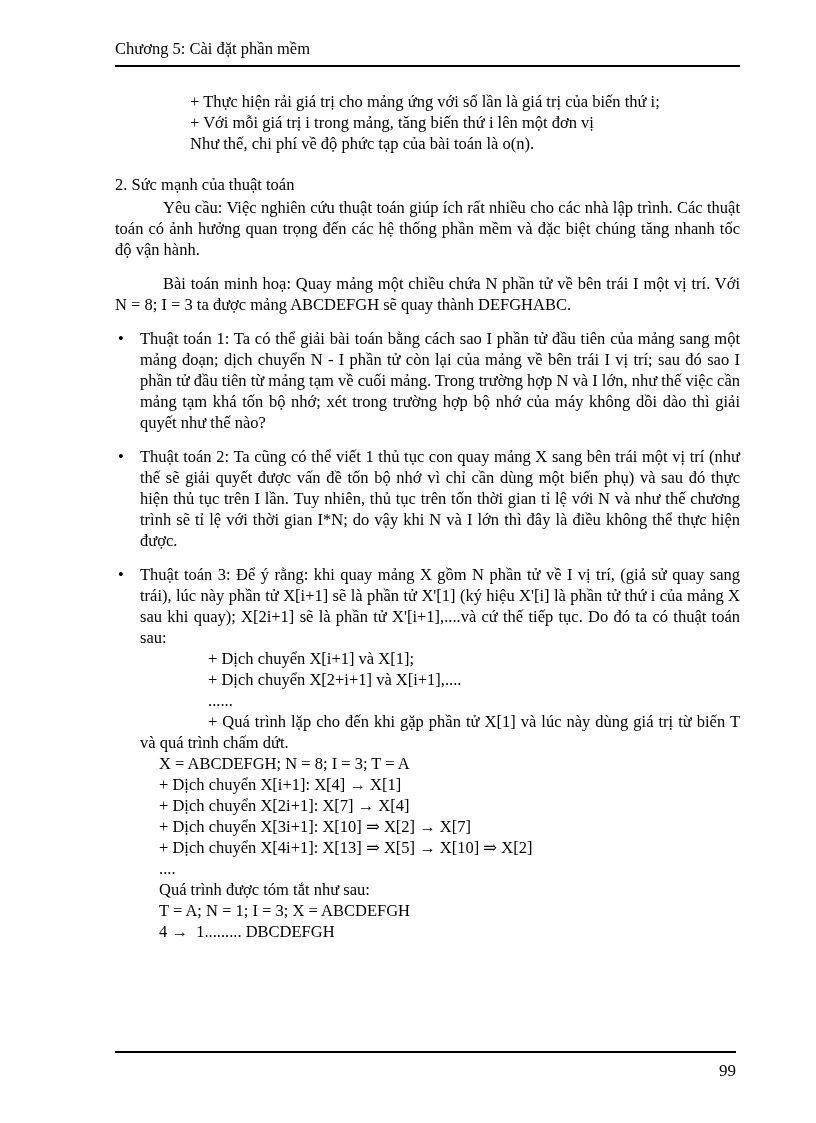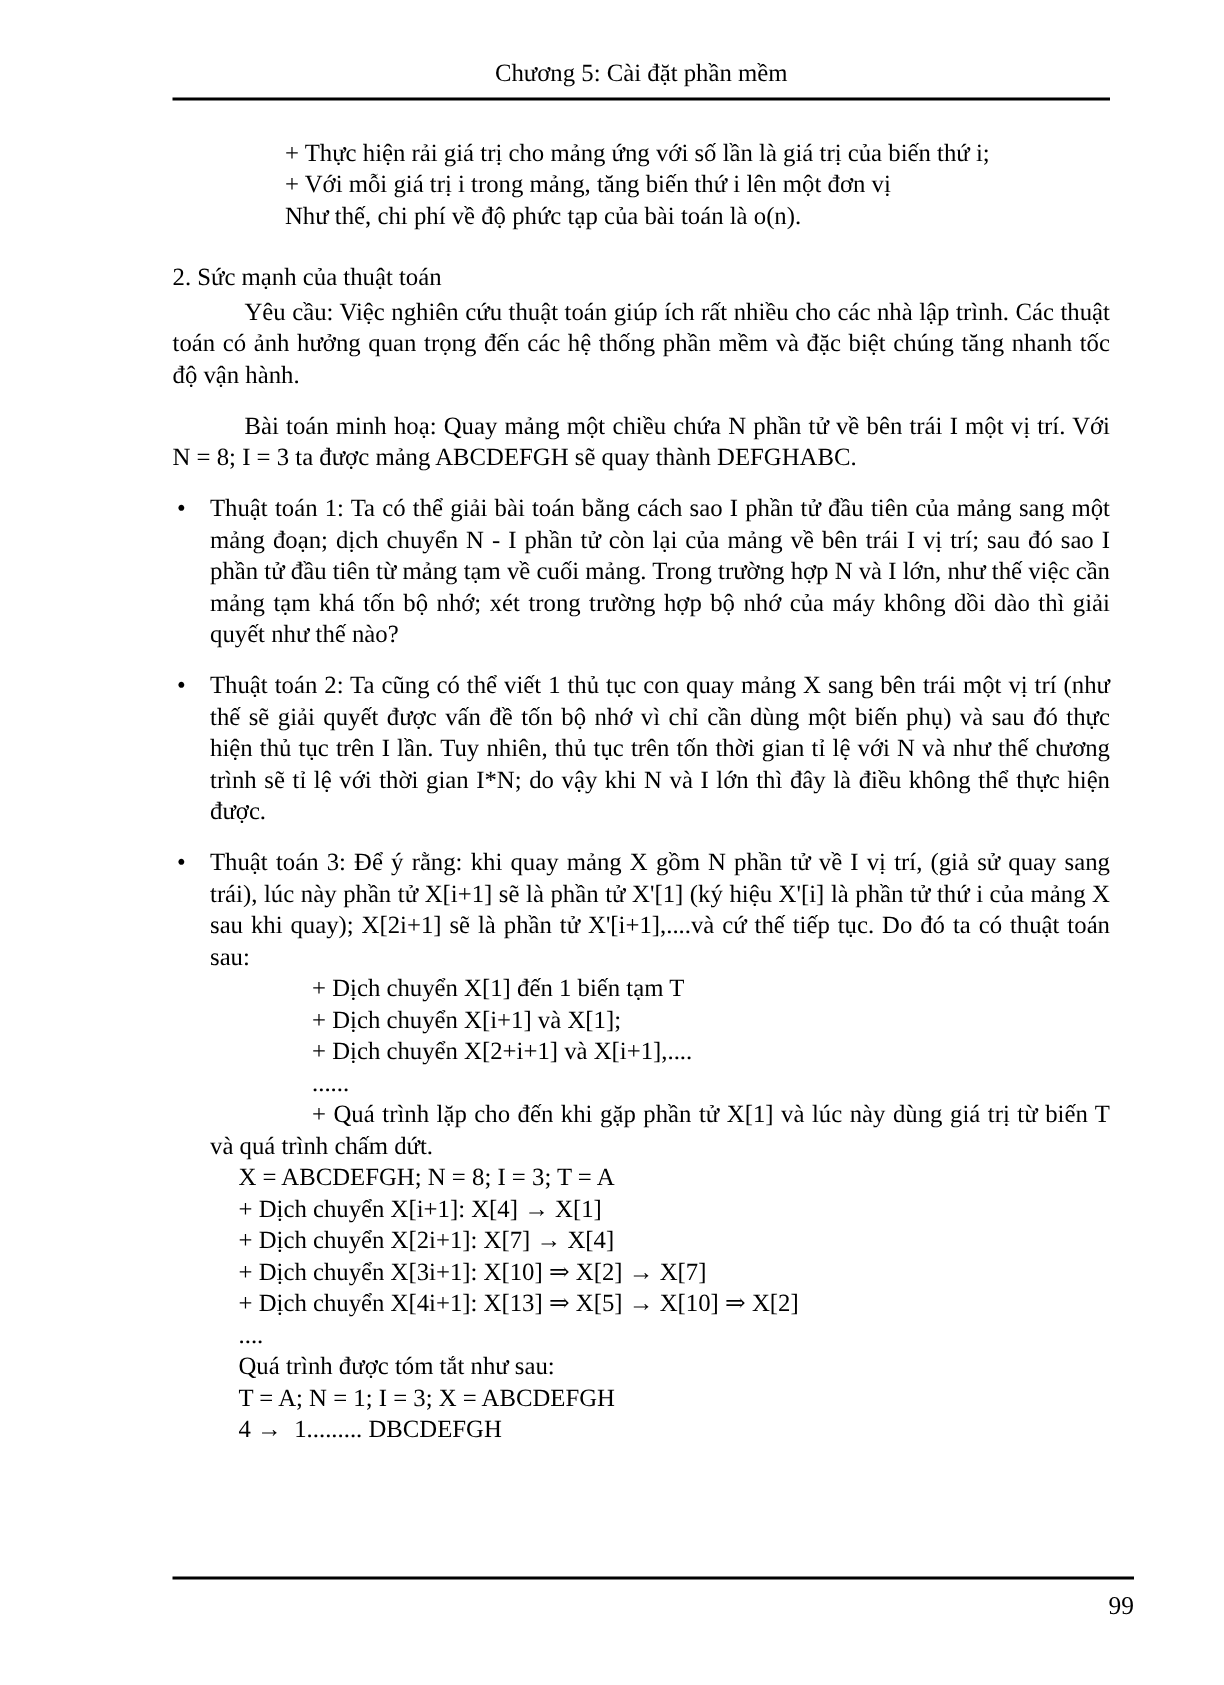--- a/index.html
+++ b/index.html
@@ -19,21 +19,21 @@
     box-sizing: border-box;
     overflow: hidden;
   }
   .content {
     position: absolute;
     left: 115px;
     right: 76px;
     top: 38px;
   }
   .header-text {
-    text-align: center;
+    text-align: left;
     margin-bottom: 6px;
   }
   .rule {
     border: none;
     border-top: 2px solid #000000;
     height: 0;
     margin: 0;
   }
   .body-area {
     margin-top: 24px;
@@ -77,21 +77,21 @@
   .example-intro {
     margin: 0 0 0 10px;
   }
   .example-lines {
     margin-left: 44px;
   }
   .example-lines div { white-space: pre-wrap; }
   .footer {
     position: absolute;
     left: 115px;
-    right: 60px;
+    right: 80px;
     top: 1051px;
   }
   .page-number {
     text-align: right;
     margin-top: 7px;
     font-size: 17px;
   }
 </style>
 </head>
 <body>
@@ -125,21 +125,20 @@
         <span class="bullet-marker">•</span>
         <div class="bullet-text">Thuật toán 2: Ta cũng có thể viết 1 thủ tục con quay mảng X sang bên trái một vị trí (như thế sẽ giải quyết được vấn đề tốn bộ nhớ vì chỉ cần dùng một biến phụ) và sau đó thực hiện thủ tục trên I lần. Tuy nhiên, thủ tục trên tốn thời gian tỉ lệ với N và như thế chương trình sẽ tỉ lệ với thời gian I*N; do vậy khi N và I lớn thì đây là điều không thể thực hiện được.</div>
       </div>
 
       <div class="bullet tight">
         <span class="bullet-marker">•</span>
         <div class="bullet-text">Thuật toán 3: Để ý rằng: khi quay mảng X gồm N phần tử về I vị trí, (giả sử quay sang trái), lúc này phần tử X[i+1] sẽ là phần tử X'[1] (ký hiệu X'[i] là phần tử thứ i của mảng X sau khi quay); X[2i+1] sẽ là phần tử X'[i+1],....và cứ thế tiếp tục. Do đó ta có thuật toán sau:</div>
       </div>
 
       <div class="steps">
-        <p>+ Dịch chuyển X[1] đến 1 biến tạm T</p>
         <p>+ Dịch chuyển X[i+1] và X[1];</p>
         <p>+ Dịch chuyển X[2+i+1] và X[i+1],....</p>
         <p>......</p>
         <p>+ Quá trình lặp cho đến khi gặp phần tử X[1] và lúc này dùng giá trị từ biến T và quá trình chấm dứt.</p>
       </div>
 
 
       <div class="example-lines">
         <div>X = ABCDEFGH; N = 8; I = 3; T = A</div>
         <div>+ Dịch chuyển X[i+1]: X[4] → X[1]</div>

